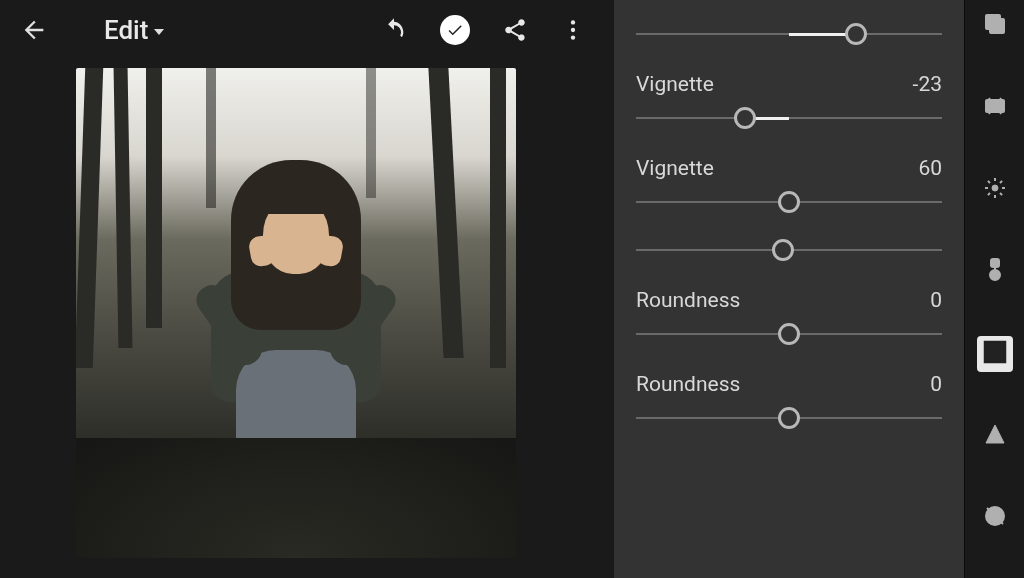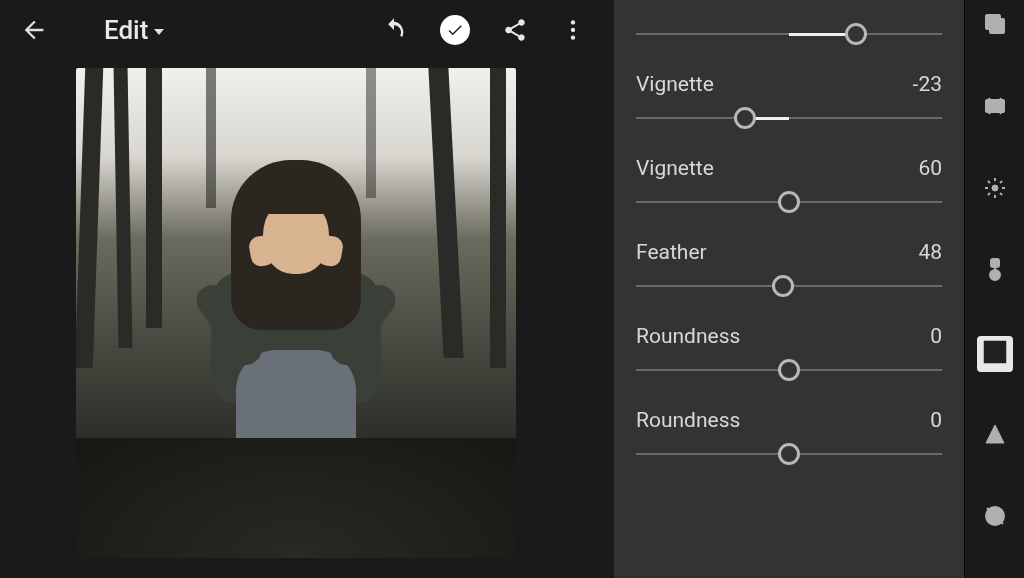--- a/index.html
+++ b/index.html
@@ -255,24 +255,20 @@
         <span>Vignette</span>
         <span>60</span>
       </div>
       <div class="slider-track">
         <div class="track-line"></div>
         <div class="track-fill" style="left: 50%; width: 0%;"></div>
         <div class="thumb" style="left: 50%;"></div>
       </div>
     </div>
     <div class="slider-group">
-      <div class="slider-header">
-        <span>Feather</span>
-        <span>48</span>
-      </div>
       <div class="slider-track">
         <div class="track-line"></div>
         <div class="track-fill" style="left: 48%; width: 2%;"></div>
         <div class="thumb" style="left: 48%;"></div>
       </div>
     </div>
     <div class="slider-group">
       <div class="slider-header">
         <span>Roundness</span>
         <span>0</span>

